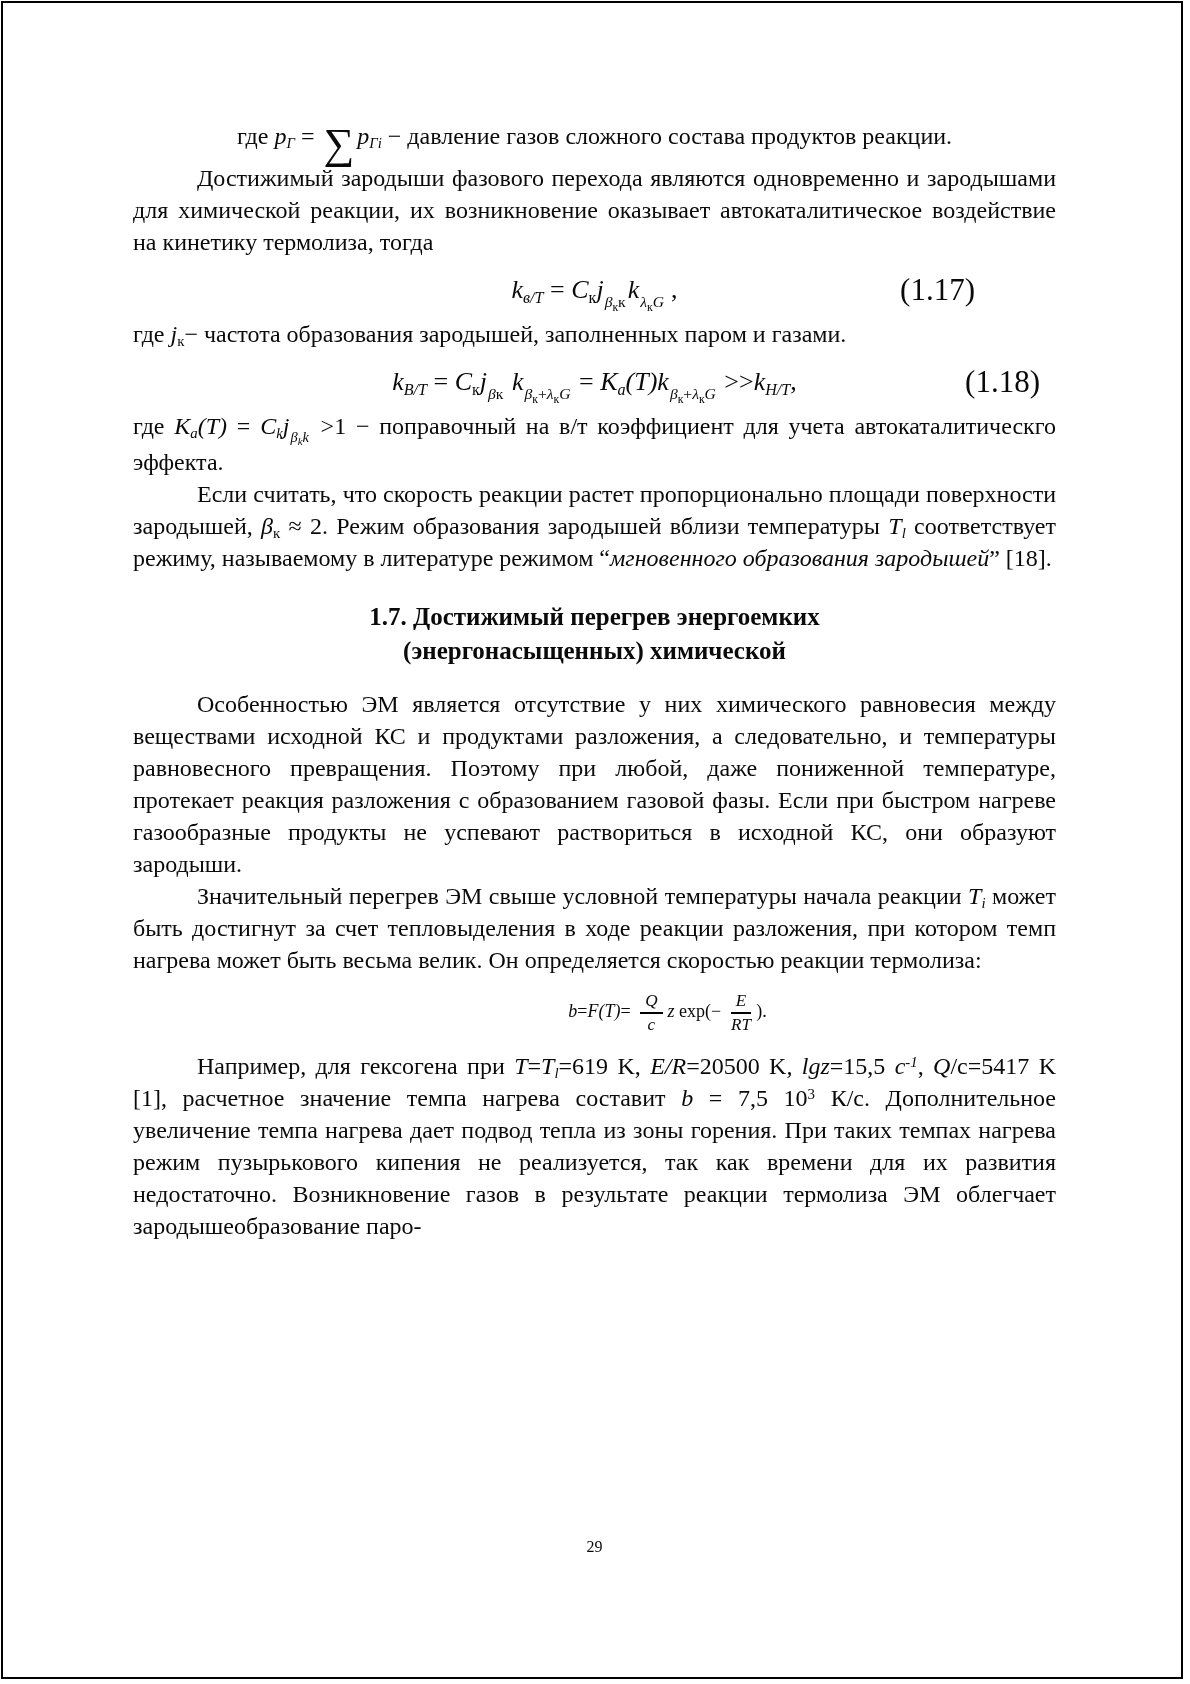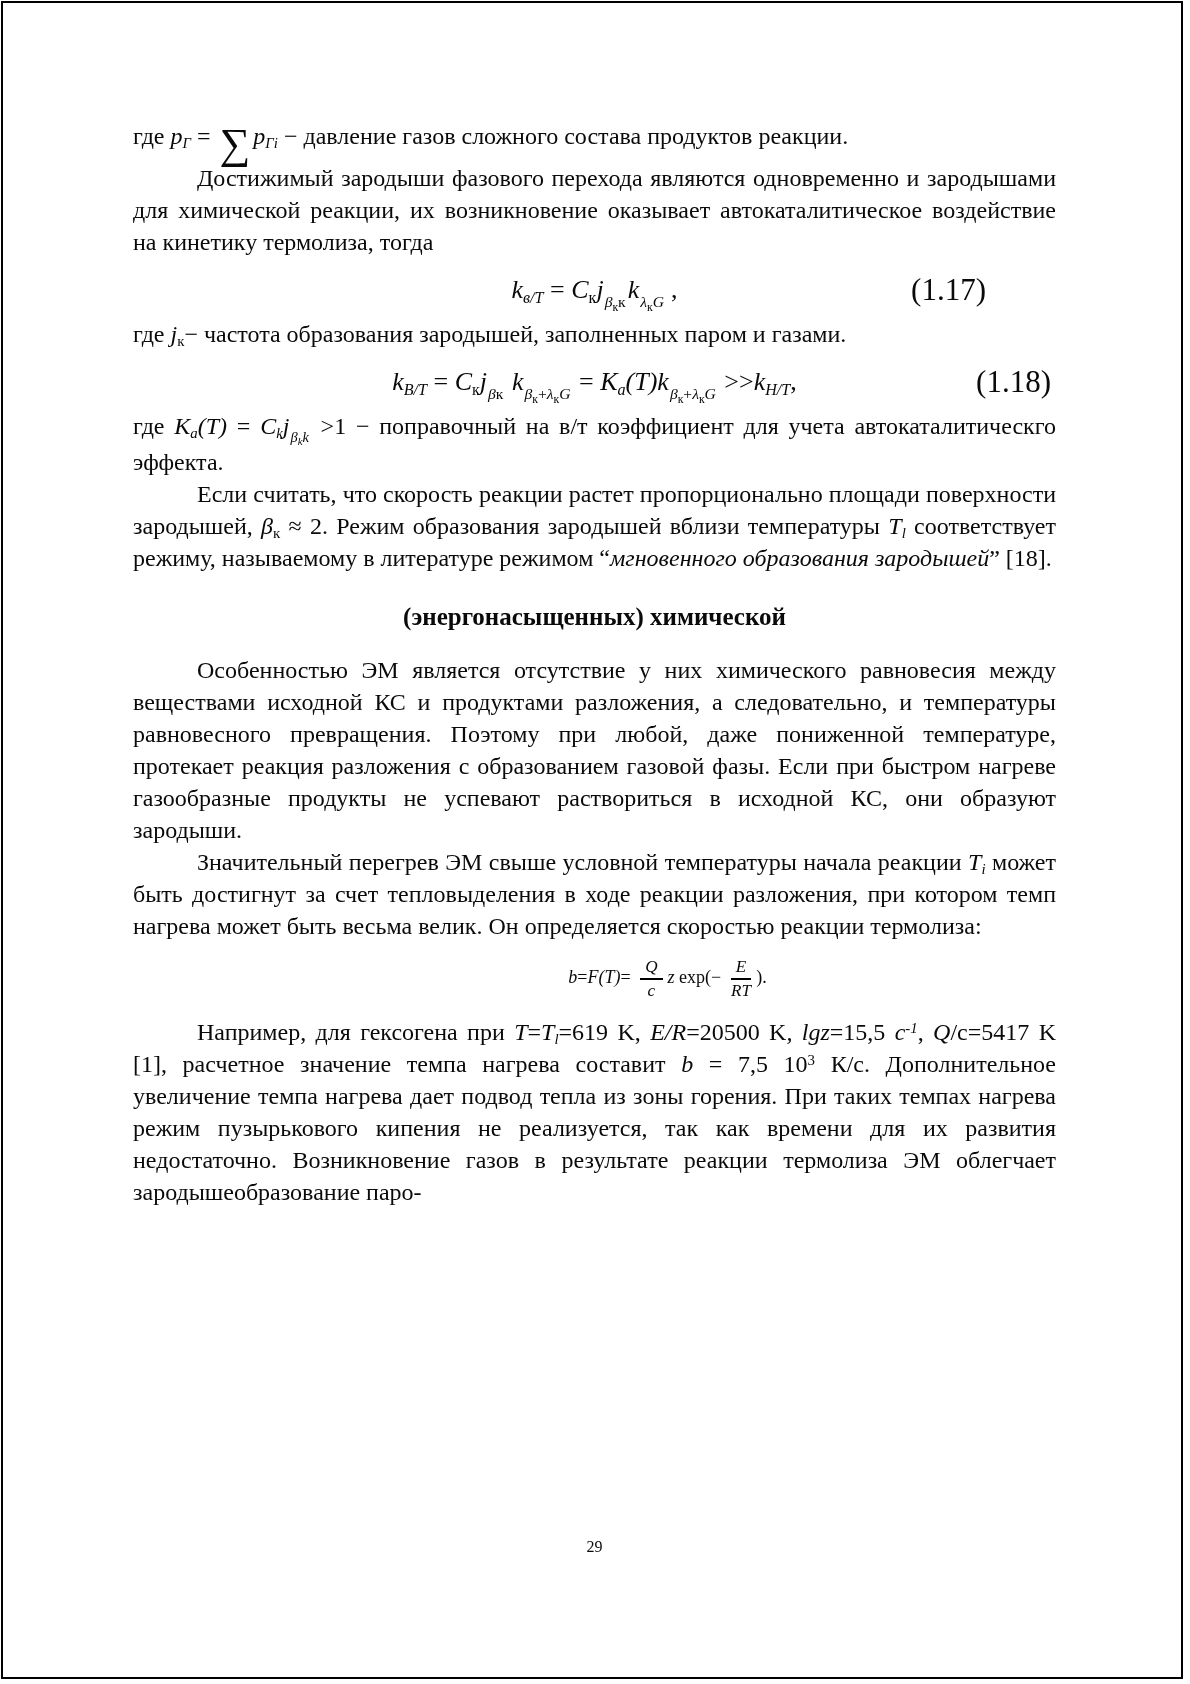--- a/index.html
+++ b/index.html
@@ -11,26 +11,26 @@
   .frame{
     position:absolute;left:1px;top:1px;width:1182px;height:1678px;
     border:2px solid #000;box-sizing:border-box;
   }
   .content{
     position:absolute;left:133px;top:120px;width:923px;
     font-size:24px;line-height:32px;text-align:justify;
   }
   p{margin:0;}
   .ind{text-indent:64px;}
-  .intro{text-align:left;margin-bottom:10px;}
+  .intro{text-align:center;margin-bottom:10px;}
   sub,sup{font-size:62%;line-height:0;}
   sub{vertical-align:-0.3em;}
   sup{vertical-align:0.5em;}
   .sum{font-size:180%;font-style:normal;line-height:0;vertical-align:-0.32em;margin:0 3px;}
-  .eq-row{position:relative;text-align:center;font-size:26px;line-height:40px;margin:12px 5px 8px;}
+  .eq-row{position:relative;text-align:center;font-size:26px;line-height:40px;margin:12px 16px 8px;}
   .eq-row .formula{display:inline-block;}
   .eq-num{position:absolute;right:0;top:50%;transform:translateY(-50%);font-size:31px;}
   .eq-num.inset{right:65px;}
   .ss{display:inline-flex;flex-direction:row;align-items:flex-start;
       font-size:60%;line-height:1.1;vertical-align:-0.55em;margin:0 2px 0 1px;}
   .ss .t,.ss .b{display:block;}
   .ss sub{font-size:75%;}
   .eqc{margin-left:5px;}
   .heading{font-weight:bold;text-align:center;font-size:25px;line-height:34px;
            margin:26px 0 20px;text-indent:0;}
@@ -81,20 +81,21 @@
   </div>
 
   <p>где <i>K</i><sub><i>a</i></sub><i>(T)</i> = <i>C</i><sub><i>k</i></sub><i>j</i><span class="ss">
         <span class="t"><i>β</i><sub><i>k</i></sub></span>
         <span class="b"><i>k</i></span>
       </span> &gt;1 − поправочный на в/т коэффициент для учета автокаталитическго эффекта.</p>
 
   <p class="ind">Если считать, что скорость реакции растет пропорционально площади поверхности зародышей, <i>β</i><sub>к</sub> ≈ 2. Режим образования зародышей вблизи температуры <i>T</i><sub><i>l</i></sub> соответствует режиму, называемому в литературе режимом “<i>мгновенного образования зародышей</i>” [18].</p>
 
   <h2 class="heading">
+    <span>1.7. Достижимый перегрев энергоемких</span>
     <span>(энергонасыщенных) химической</span>
   </h2>
 
   <p class="ind">Особенностью ЭМ является отсутствие у них химического равновесия между веществами исходной КС и продуктами разложения, а следовательно, и температуры равновесного превращения. Поэтому при любой, даже пониженной температуре, протекает реакция разложения с образованием газовой фазы. Если при быстром нагреве газообразные продукты не успевают раствориться в исходной КС, они образуют зародыши.</p>
 
   <p class="ind">Значительный перегрев ЭМ свыше условной температуры начала реакции <i>T</i><sub><i>i</i></sub> может быть достигнут за счет тепловыделения в ходе реакции разложения, при котором темп нагрева может быть весьма велик. Он определяется скоростью реакции термолиза:</p>
 
   <div class="formula-line"><i>b</i>=<i>F(T)</i>= <span class="frac"><span class="fn"><i>Q</i></span><span class="fd"><i>c</i></span></span><i>z</i> exp(− <span class="frac"><span class="fn"><i>E</i></span><span class="fd"><i>RT</i></span></span>).</div>
 
   <p class="ind">Например, для гексогена при <i>T</i>=<i>T</i><sub><i>l</i></sub>=619 K, <i>E/R</i>=20500 K<i>, lgz</i>=15,5 <i>c</i><sup><i>-1</i></sup>, <i>Q</i>/c=5417 K [1], расчетное значение темпа нагрева составит <i>b</i> = 7,5 10<sup>3</sup> К/с. Дополнительное увеличение темпа нагрева дает подвод тепла из зоны горения. При таких темпах нагрева режим пузырькового кипения не реализуется, так как времени для их развития недостаточно. Возникновение газов в результате реакции термолиза ЭМ облегчает зародышеобразование паро-</p>

